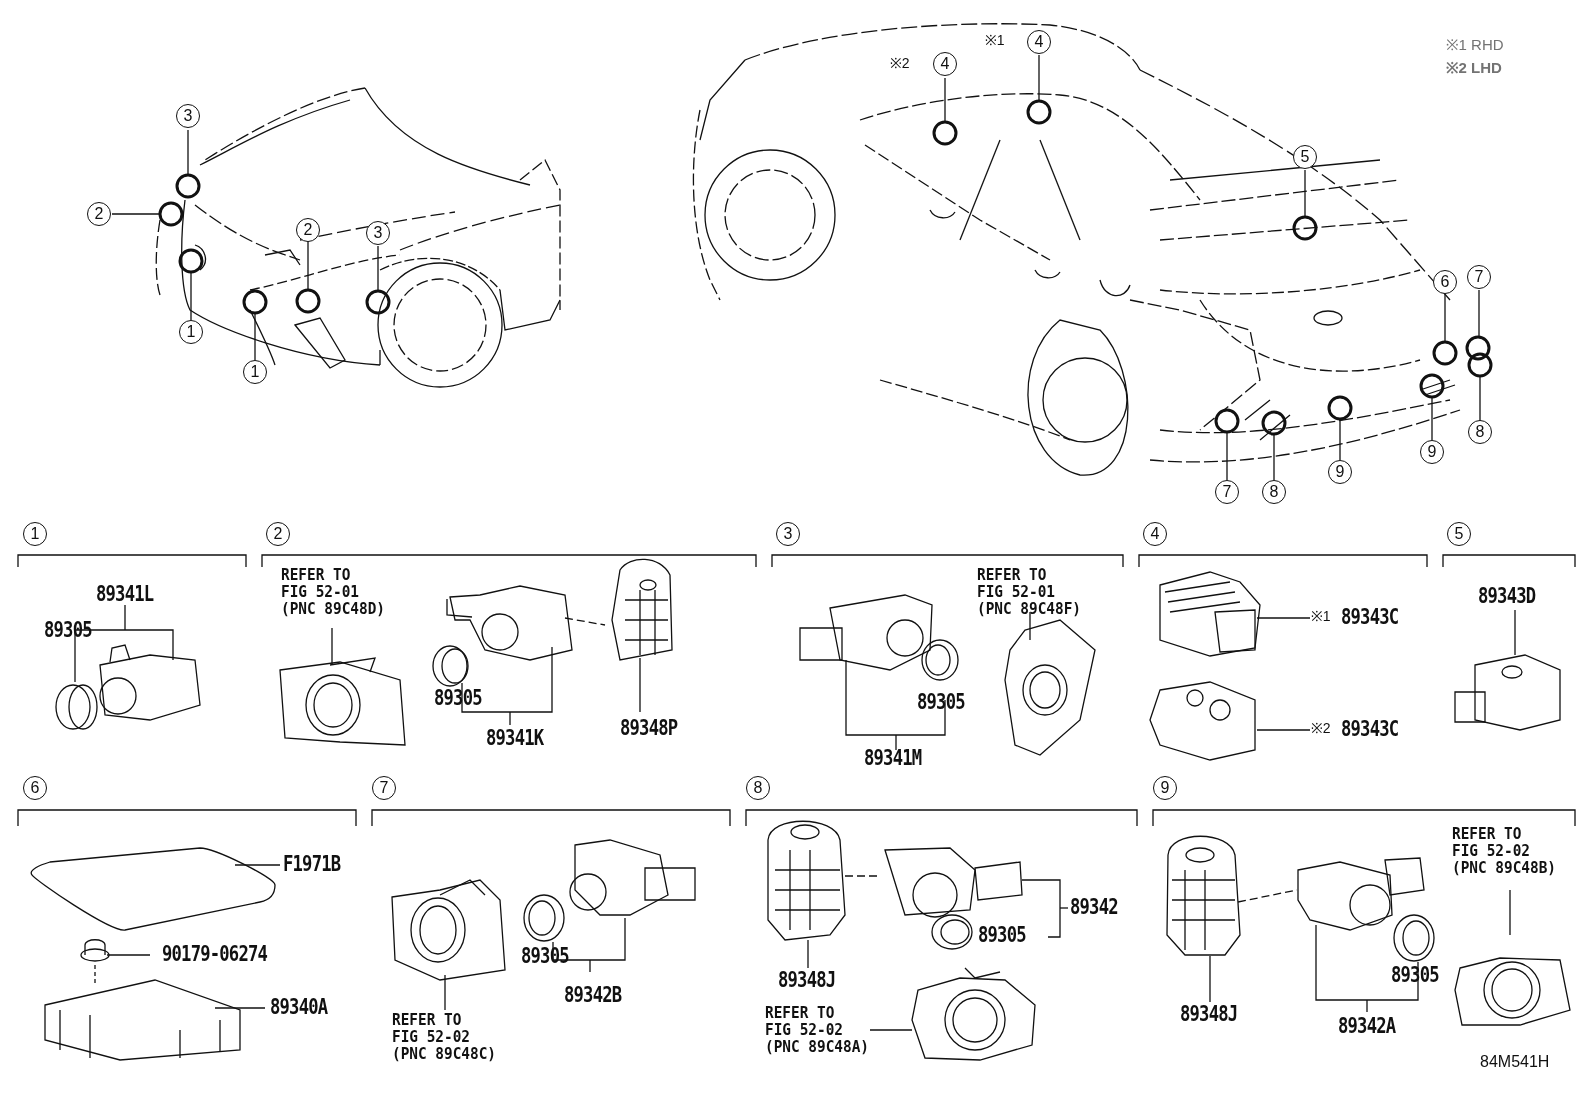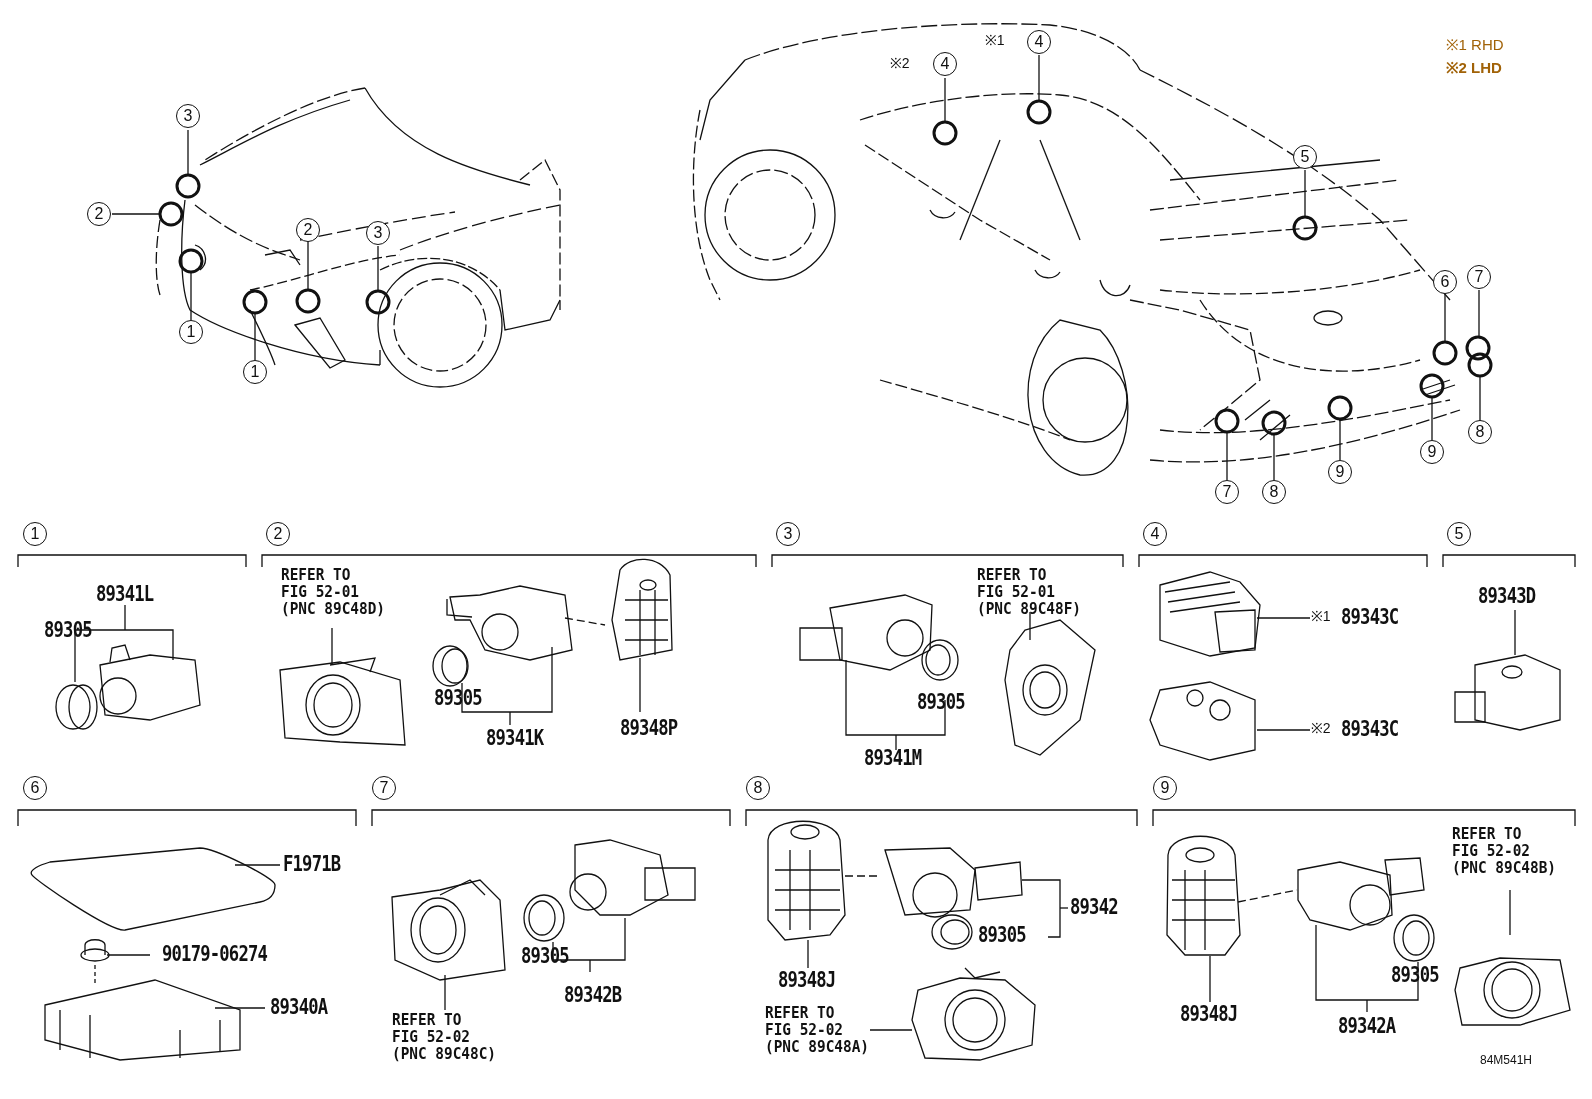--- a/index.html
+++ b/index.html
@@ -1,21 +1,21 @@
 <!DOCTYPE html>
 <html><head>
 <meta charset="utf-8">
 <style>
   html,body{margin:0;padding:0;background:#fff;}
   body{width:1592px;height:1099px;position:relative;overflow:hidden;font-family:"DejaVu Sans Mono","Liberation Mono",monospace;color:#111;}
   svg#art{position:absolute;left:0;top:0;width:1592px;height:1099px;}
   .lbl{position:absolute;font-family:"DejaVu Sans Mono","Liberation Mono",monospace;font-weight:bold;font-size:21px;letter-spacing:-1px;line-height:1;white-space:nowrap;color:#111;transform:scaleX(0.82);transform-origin:left top;}
   .ref{position:absolute;font-family:"DejaVu Sans Mono","Liberation Mono",monospace;font-weight:bold;font-size:16px;line-height:17px;white-space:pre;color:#111;transform:scaleX(0.9);transform-origin:left top;}
   .num{position:absolute;width:24px;height:24px;border:1.5px solid #111;border-radius:50%;box-sizing:border-box;font-family:"Liberation Sans",sans-serif;font-size:16px;line-height:21px;text-align:center;background:#fff;color:#111;}
-  .note{position:absolute;font-family:"Liberation Sans",sans-serif;font-size:15px;line-height:1;white-space:nowrap;color:#a16207;}
+  .note{position:absolute;font-family:"Liberation Sans",sans-serif;font-size:15px;line-height:1;white-space:nowrap;color:#737373;}
   .small{position:absolute;font-family:"Liberation Sans",sans-serif;font-size:17px;white-space:nowrap;color:#111;}
   .mk{font-size:14px;}
 </style>
 </head>
 <body>
 
 <svg id="art" viewBox="0 0 1592 1099" fill="none" stroke="#111" stroke-width="1.3">
 
   <g>
     <path d="M365 88 C320 95 260 125 205 160" stroke-dasharray="14 4"></path>
@@ -335,13 +335,13 @@
 FIG 52-02
 (PNC 89C48A)</div>
 
 <div class="ref" style="left:1452px;top:825px;">REFER TO
 FIG 52-02
 (PNC 89C48B)</div>
 <div class="lbl" style="left:1391px;top:965px;">89305</div>
 <div class="lbl" style="left:1180px;top:1004px;">89348J</div>
 <div class="lbl" style="left:1338px;top:1016px;">89342A</div>
 
-<div class="small" style="left:1480px;top:1053px;font-size:12px;">84M541H</div>
+<div class="small" style="left:1480px;top:1053px;font-size:16px;">84M541H</div>
 
 </body></html>

